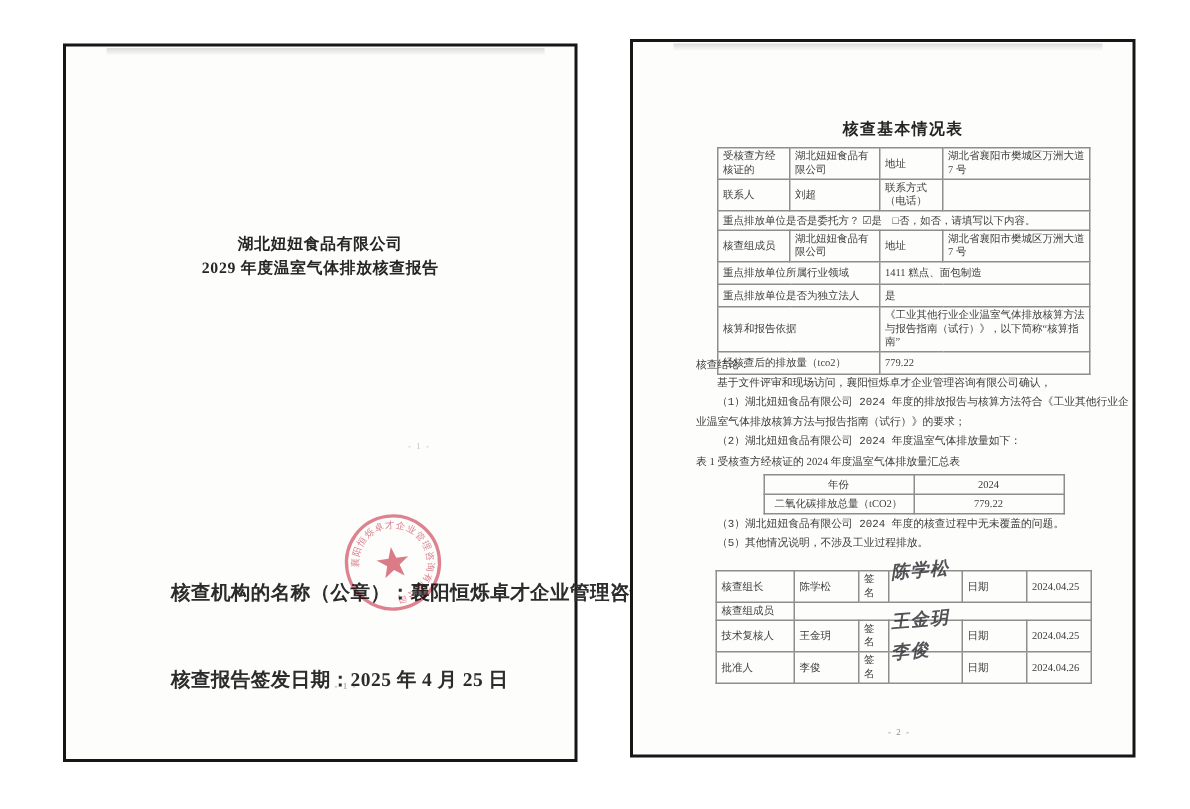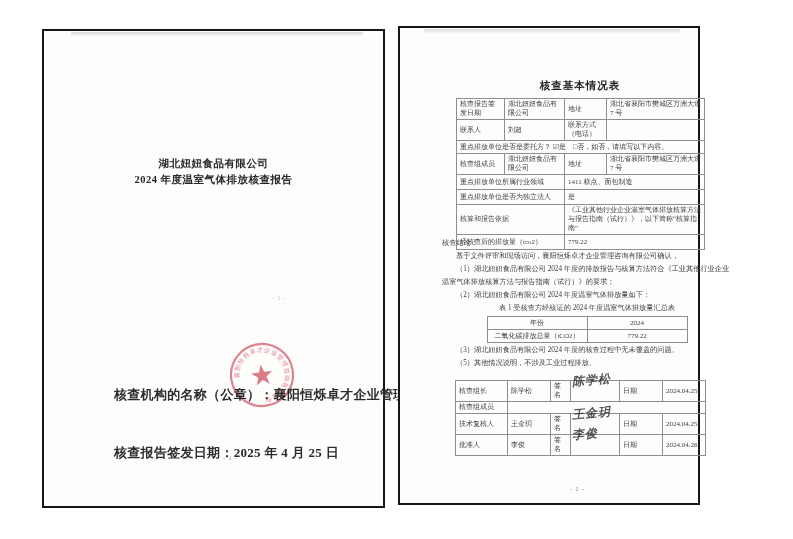--- a/index.html
+++ b/index.html
@@ -9,21 +9,21 @@
     -webkit-font-smoothing:antialiased;
   }
   .page{
     position:absolute;background:#fdfdfc;border:2px solid #161616;box-sizing:border-box;
   }
   .page::before{
     content:"";position:absolute;top:1px;left:8%;width:86%;height:5px;
     background:linear-gradient(#c9c9c9,rgba(255,255,255,0));opacity:.65;pointer-events:none;
   }
   #left-page{left:42px;top:29px;width:343px;height:479px;}
-  #right-page{left:398px;top:26px;width:302px;height:479px;padding-left:32px;}
+  #right-page{left:420px;top:26px;width:337px;height:479px;padding-left:32px;}
 
   
   .cover-title{
     position:absolute;top:125px;left:0;width:100%;text-align:center;
     font-size:10.5px;font-weight:bold;line-height:15.5px;color:#262626;letter-spacing:.5px;
   }
   .faint-mark{
     position:absolute;top:264px;left:228px;font-size:6px;color:#c8c2bc;letter-spacing:1px;
   }
   .cover-line{
@@ -53,43 +53,43 @@
     color:#3d3d3d;vertical-align:middle;word-break:break-all;overflow:visible;
   }
   #basic-table{position:absolute;left:56px;top:70px;width:248px;}
   #basic-table tr.rh-lg td{height:17px;}
   #basic-table tr.rh-sm td{height:10px;margin-left:20px;}
   #basic-table tr.rh-md td{height:12px;}
   #basic-table tr.rh-xl td{height:23px;}
 
   .concl{position:absolute;left:42px;top:209px;width:290px;}
   .concl p{margin:0;font-size:7.2px;line-height:13px;color:#3c3c3c;}
-  .concl p.indent{text-indent:14px;}
-  .tbl-caption{text-align:center;font-size:7.2px;line-height:12px;margin:0;color:#3c3c3c;}
+  .concl p.indent{text-indent:14px;font-family:Liberation Mono, monospace;}
+  .tbl-caption{text-align:left;font-size:7.2px;line-height:12px;margin:0;color:#3c3c3c;}
   #summary-table{margin:1px auto;width:200px;}
   #summary-table td{text-align:center;height:10px;}
 
   #sign-table{position:absolute;left:55px;top:352px;width:250px;}
   #sign-table tr td{height:11px;}
   #sign-table tr.member-row td{height:9px;}
   .sig-cell{position:relative;overflow:visible;}
   .sig{
     position:absolute;top:-5px;left:1px;display:inline-block;white-space:nowrap;
     font-size:12px;font-style:italic;font-weight:bold;color:#2e2e33;
     transform:rotate(-5deg);opacity:.82;letter-spacing:1px;
     font-family:"DejaVu Serif","Liberation Serif",serif;
   }
 </style>
 </head>
 <body>
 
 <div class="page" id="left-page">
   <div class="cover-title">
     <div>湖北妞妞食品有限公司</div>
-    <div>2024 年度温室气体排放核查报告</div>
+    <div>2029 年度温室气体排放核查报告</div>
   </div>
 
   <div class="faint-mark">- 1 -</div>
 
   <div class="cover-line" id="agency-line">核查机构的名称（公章）：襄阳恒烁卓才企业管理咨询有限公司</div>
   <div class="cover-line" id="issue-date-line">核查报告签发日期：2025 年 4 月 25 日</div>
 
   <svg class="seal" viewBox="0 0 68 68">
     <circle cx="34" cy="34" r="31" fill="none" stroke="#d24f62" stroke-width="2.2" opacity="0.8"></circle>
     <path d="M34 23.5 L36.6 31.1 L44.6 31.2 L38.2 36 L40.5 43.7 L34 39.1 L27.5 43.7 L29.8 36 L23.4 31.2 L31.4 31.1 Z" fill="#d24f62" opacity="0.85"></path>
@@ -109,21 +109,21 @@
 
   <table id="basic-table">
     <colgroup>
         <col style="width:48px">
         <col style="width:60px">
         <col style="width:42px">
         <col style="width:98px">
       </colgroup>
     <tbody>
         <tr class="rh-lg">
-      <td>核查报告签发日期</td>
+      <td>受核查方经核证的</td>
       <td>湖北妞妞食品有限公司</td>
       <td>地址</td>
       <td>湖北省襄阳市樊城区万洲大道 7 号</td>
     </tr>
     <tr class="rh-md">
       <td>联系人</td>
       <td>刘超</td>
       <td>联系方式（电话）</td>
       <td></td>
     </tr>

